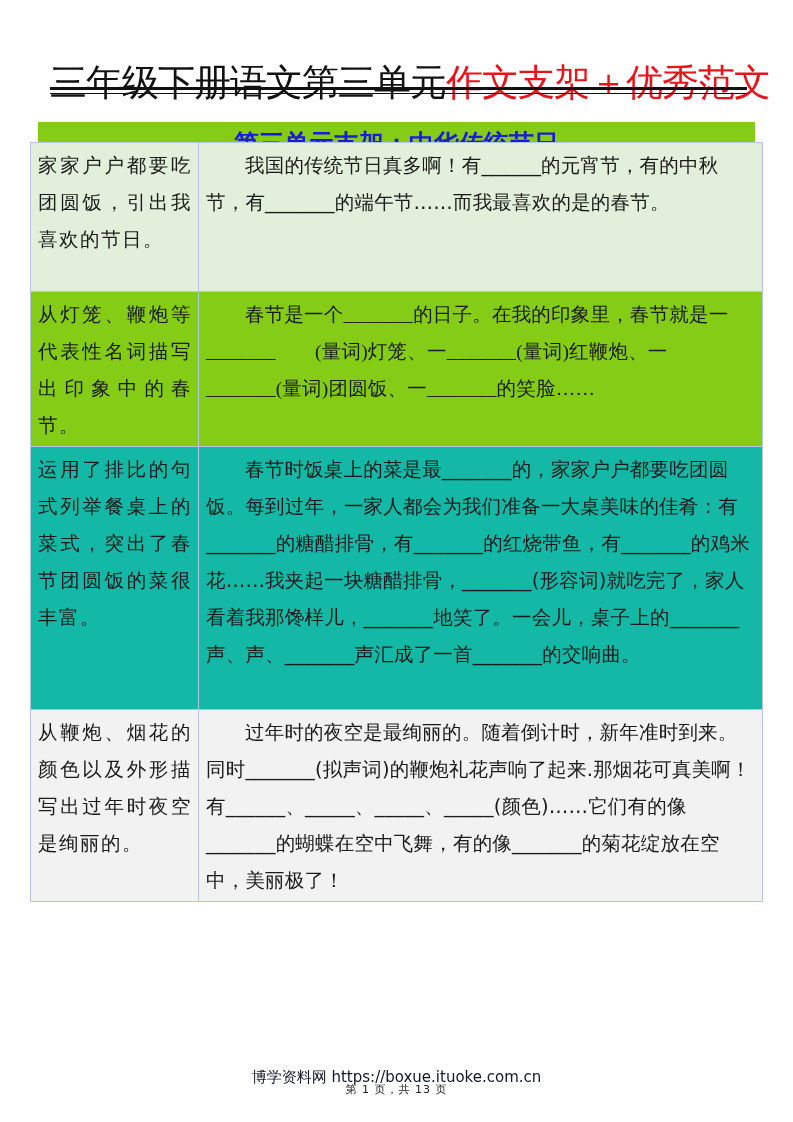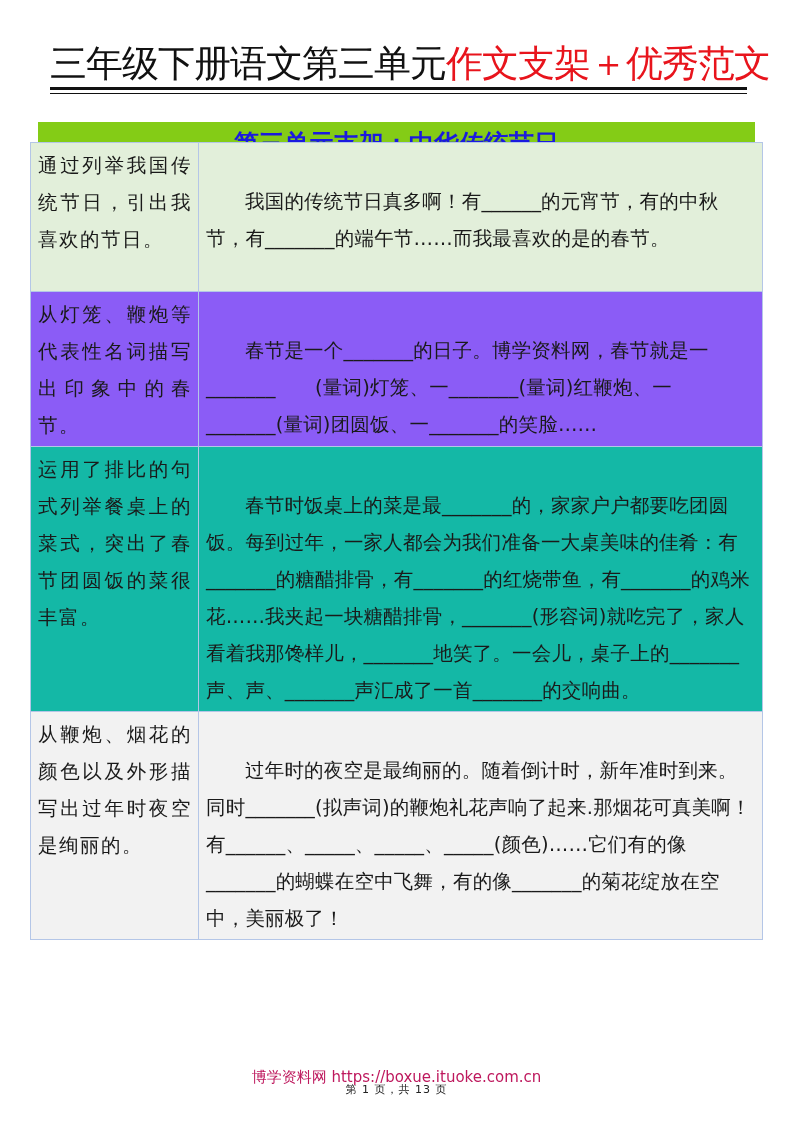--- a/index.html
+++ b/index.html
@@ -1,72 +1,72 @@
 <!DOCTYPE html>
 <html><head>
   <meta charset="utf-8">
   <style>
     html, body { margin: 0; padding: 0; background: #ffffff; }
     body { width: 793px; height: 1122px; position: relative; overflow: hidden;
            font-family: "DejaVu Sans", "Liberation Sans", sans-serif; color: #1a1a1a; }
     .title-wrap { position: absolute; left: 50px; top: 42px; width: 697px; text-align: center; }
-    .title { font-size: 37px; line-height: 44px; white-space: nowrap; letter-spacing: -1px; font-weight: normal; }
+    .title { font-size: 37px; line-height: 44px; white-space: nowrap; letter-spacing: -1px; font-weight: normal; margin-top: 19px; }
     .title .black { color: #111111; }
     .title .red { color: #e8141c; }
     .title-rule { position: absolute; left: 50px; top: 87px; width: 697px; height: 7px;
                   border-top: 3px solid #111; border-bottom: 1.5px solid #111; box-sizing: border-box; }
     .banner { position: absolute; left: 38px; top: 100px; width: 717px; height: 42px;
               background: #84cc16; text-align: center; margin-top: 22px; }
     .banner span { font-size: 25px; line-height: 44px; font-weight: bold; color: #1a1adf; }
     table.frame { position: absolute; left: 30px; top: 142px; width: 733px; border-collapse: collapse; table-layout: fixed; }
     table.frame td { border: 1px solid #b4c6e7; vertical-align: top; font-size: 19.5px; line-height: 37px;
                      padding: 4px 6px 2px 7px; }
     td.hdr { background: #ffffff; text-align: center; font-weight: bold; font-size: 20px; height: 33px; line-height: 35px; padding: 2px 0; }
     td.lcol { width: 154px; letter-spacing: 1.5px; text-align: justify; }
     td.rcol { letter-spacing: 0.2px; }
     tr.g td { background: #e2efda; }
-    tr.y td { background: #8b5cf6; }
+    tr.y td { background: #84cc16; font-family: Liberation Serif, serif; }
     tr.p td { background: #14b8a6; }
     tr.s td { background: #f2f2f2; }
-    .para { text-indent: 2em; margin-top: 36px; }
+    .para { text-indent: 2em; }
     .r1 td { height: 142px; }
     .r2 td { height: 145px; }
     .r3 td { height: 256px; }
     .r4 td { height: 181px; }
     .footer-watermark { position: absolute; left: 0; width: 793px; top: 1068px; text-align: center;
-                        font-size: 15px; color: #be185d; white-space: nowrap; }
+                        font-size: 15px; color: #0f172a; white-space: nowrap; }
     .footer-page { position: absolute; left: 0; width: 793px; top: 1082px; text-align: center;
                    font-size: 11px; color: #222; letter-spacing: 1px; }
   </style>
 </head>
 <body>
 
 <div class="title-wrap">
   <div class="title">
     <span class="black">三年级下册语文第三单元</span><span class="red">作文支架＋优秀范文</span>
   </div>
 </div>
 <div class="title-rule"></div>
 
 <div class="banner">
   <span>第三单元支架：中华传统节日</span>
 </div>
 
 <table class="frame">
   <tbody>
   <tr class="g r1">
-    <td class="lcol">通过列举我国传统节日，引出我喜欢的节日。</td>
+    <td class="lcol">家家户户都要吃团圆饭，引出我喜欢的节日。</td>
     <td class="rcol">
       <div class="para">我国的传统节日真多啊！有______的元宵节，有的中秋节，有_______的端午节……而我最喜欢的是的春节。</div>
     </td>
   </tr>
   <tr class="y r2">
     <td class="lcol">从灯笼、鞭炮等代表性名词描写出印象中的春节。</td>
     <td class="rcol">
-      <div class="para">春节是一个_______的日子。博学资料网，春节就是一_______　　(量词)灯笼、一_______(量词)红鞭炮、一_______(量词)团圆饭、一_______的笑脸……</div>
+      <div class="para">春节是一个_______的日子。在我的印象里，春节就是一_______　　(量词)灯笼、一_______(量词)红鞭炮、一_______(量词)团圆饭、一_______的笑脸……</div>
     </td>
   </tr>
   <tr class="p r3">
     <td class="lcol">运用了排比的句式列举餐桌上的菜式，突出了春节团圆饭的菜很丰富。</td>
     <td class="rcol">
       <div class="para">春节时饭桌上的菜是最_______的，家家户户都要吃团圆饭。每到过年，一家人都会为我们准备一大桌美味的佳肴：有_______的糖醋排骨，有_______的红烧带鱼，有_______的鸡米花……我夹起一块糖醋排骨，_______(形容词)就吃完了，家人看着我那馋样儿，_______地笑了。一会儿，桌子上的_______声、声、_______声汇成了一首_______的交响曲。</div>
     </td>
   </tr>
   <tr class="s r4">
     <td class="lcol">从鞭炮、烟花的颜色以及外形描写出过年时夜空是绚丽的。</td>

